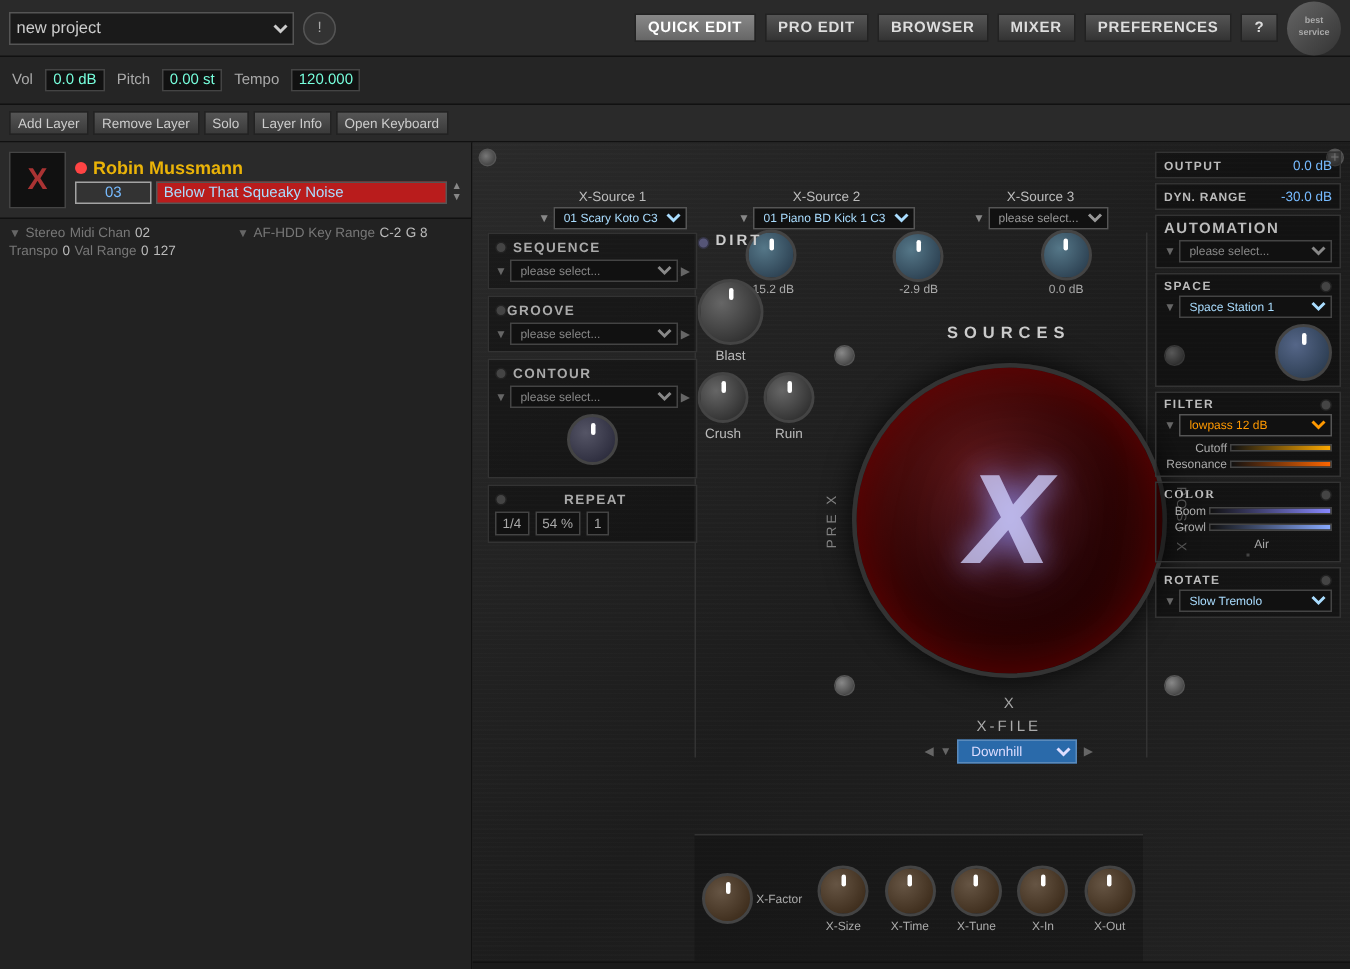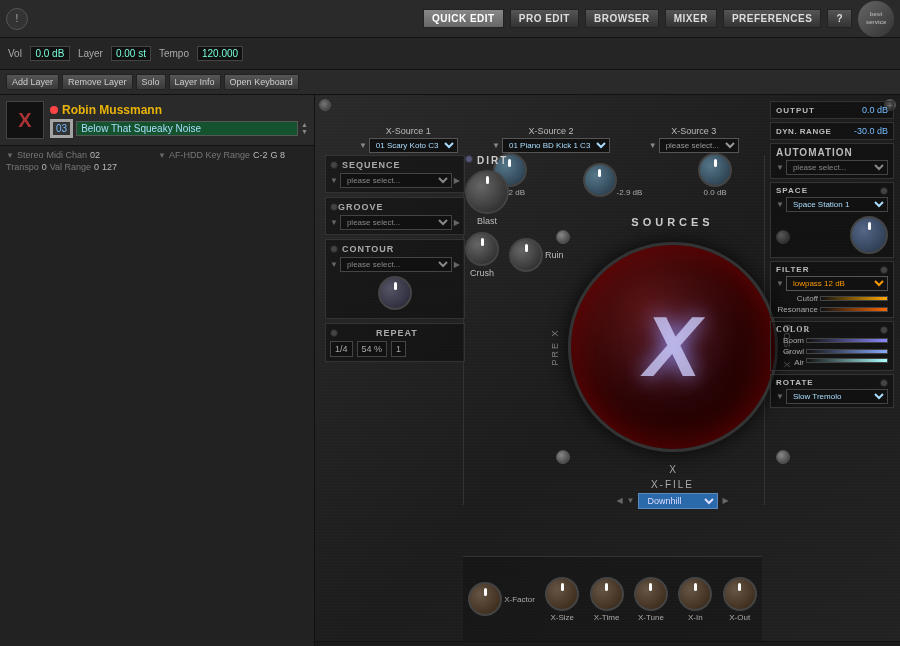--- a/index.html
+++ b/index.html
@@ -168,25 +168,25 @@
       color: #eab308;
       font-weight: bold;
     }
     .inst-preset-row {
       display: flex; align-items: center; gap: 3px;
     }
     .preset-num {
       background: #333;
       color: #7bf;
       font-size: 10px;
-      padding: 1px 3px;
-      border: 3px solid #a3a3a3;
+      padding: 1px 19px;
+      border: 1px solid #a3a3a3;
     }
     .preset-name {
-      background: #14532d;
+      background: #b91c1c;
       border: 1px solid #555;
       color: #adf;
       font-size: 10px;
       flex: 1;
       padding: 1px 4px;
     }
     .preset-arrows {
       display: flex; flex-direction: column;
     }
     .preset-arrow {
@@ -270,39 +270,42 @@
       width: 12px; height: 12px;
       border-radius: 50%;
       background: radial-gradient(circle at 40% 40%, #777, #333);
       border: 1px solid #555;
     }
   </style>
 </head>
 <body>
 
 <div class="top-bar">
+  <select class="project-select">
+    <option value="new project">new project</option>
+  </select>
   <div class="top-icon-btn">!</div>
   <div style="flex:1"></div>
   <button class="nav-btn active">QUICK EDIT</button>
   <button class="nav-btn">PRO EDIT</button>
   <button class="nav-btn">BROWSER</button>
   <button class="nav-btn">MIXER</button>
   <button class="nav-btn">PREFERENCES</button>
   <button class="nav-btn">?</button>
   <div class="logo-area">
     <div class="logo-circle">
       <span style="font-size:6px;text-align:center;line-height:1.2;">best<br>service</span>
     </div>
   </div>
 </div>
 
 <div class="transport-bar">
   <span class="transport-label">Vol</span>
   <span class="transport-val">0.0 dB</span>
-  <span class="transport-label">Layer</span>
+  <span class="transport-label">Pitch</span>
   <span class="transport-val">0.00 st</span>
   <span class="transport-label">Tempo</span>
   <span class="transport-val">120.000</span>
   <div style="flex:1"></div>
 </div>
 
 <div class="layer-btns">
   <button class="layer-btn">Add Layer</button>
   <button class="layer-btn">Remove Layer</button>
   <button class="layer-btn">Solo</button>
@@ -399,49 +402,49 @@
             </select>
           </div>
         </div>
       </div>
 
       <div style="position:absolute;top:58px;left:150px;right:140px;display:flex;justify-content:space-around;align-items:flex-end;">
         <div style="display:flex;flex-direction:column;align-items:center;gap:1px;">
           <div class="knob knob-md" style="background:radial-gradient(circle at 35% 35%, #557788, #223344);"></div>
           <span style="font-size:8px;color:#aaa;">-15.2 dB</span>
         </div>
-        <div style="display:flex;flex-direction:row;align-items:flex-end;gap:0;">
+        <div style="display:flex;flex-direction:column;align-items:center;gap:0;">
           <div class="knob knob-md" style="background:radial-gradient(circle at 35% 35%, #557788, #223344);"></div>
           <span style="font-size:8px;color:#aaa;">-2.9 dB</span>
         </div>
         <div style="display:flex;flex-direction:column;align-items:center;gap:1px;">
           <div class="knob knob-md" style="background:radial-gradient(circle at 35% 35%, #557788, #223344);"></div>
           <span style="font-size:8px;color:#aaa;">0.0 dB</span>
         </div>
       </div>
 
       <div style="position:absolute;top:60px;left:148px;width:1px;height:350px;background:#333;transform:rotate(0deg);"></div>
       <div style="position:absolute;top:60px;right:135px;width:1px;height:350px;background:#333;"></div>
 
       <div style="position:absolute;top:60px;left:150px;width:120px;">
-        <div style="display:flex;align-items:flex-start;gap:4px;margin-bottom:4px;">
+        <div style="display:flex;align-items:flex-end;gap:4px;margin-bottom:20px;">
           <div style="width:8px;height:8px;border-radius:50%;background:#557;border:1px solid #334;"></div>
           <span style="font-size:10px;color:#ccc;font-weight:bold;letter-spacing:2px;">DIRT</span>
         </div>
         <div style="display:flex;flex-direction:column;align-items:flex-start;gap:6px;">
           <div style="display:flex;flex-direction:column;align-items:center;gap:2px;">
             <div class="knob knob-lg"></div>
             <span style="font-size:9px;color:#bbb;">Blast</span>
           </div>
           <div style="display:flex;gap:10px;">
             <div style="display:flex;flex-direction:column;align-items:center;gap:2px;">
               <div class="knob knob-md"></div>
               <span style="font-size:9px;color:#bbb;">Crush</span>
             </div>
-            <div style="display:flex;flex-direction:row;align-items:center;gap:2px;">
+            <div style="display:flex;flex-direction:column;align-items:center;gap:2px;">
               <div class="knob knob-md"></div>
               <span style="font-size:9px;color:#bbb;">Ruin</span>
             </div>
           </div>
         </div>
       </div>
 
       <div style="position:absolute;top:60px;left:10px;width:140px;display:flex;flex-direction:column;gap:4px;">
 
         <div style="background:rgba(0,0,0,0.35);border:1px solid #333;padding:4px;">
@@ -609,21 +612,21 @@
             <div style="width:8px;height:8px;border-radius:50%;background:#444;border:1px solid #222;"></div>
           </div>
           <div style="display:flex;align-items:center;gap:2px;margin-bottom:2px;">
             <span style="font-size:8px;color:#aaa;width:28px;text-align:right;">Boom</span>
             <div style="flex:1;height:5px;background:linear-gradient(to right,#111,#88f);border:1px solid #444;"></div>
           </div>
           <div style="display:flex;align-items:center;gap:2px;margin-bottom:2px;">
             <span style="font-size:8px;color:#aaa;width:28px;text-align:right;">Growl</span>
             <div style="flex:1;height:5px;background:linear-gradient(to right,#111,#8af);border:1px solid #444;"></div>
           </div>
-          <div style="display:flex;gap:2px;">
+          <div style="display:flex;align-items:center;gap:2px;flex-direction:column;">
             <span style="font-size:8px;color:#aaa;width:28px;text-align:right;">Air</span>
             <div style="flex:1;height:5px;background:linear-gradient(to right,#111,#aff);border:1px solid #444;"></div>
           </div>
         </div>
 
         <div style="background:rgba(0,0,0,0.35);border:1px solid #333;padding:3px 5px;">
           <div style="display:flex;align-items:center;justify-content:space-between;margin-bottom:2px;">
             <span style="font-size:8px;color:#bbb;font-weight:bold;letter-spacing:1px;">ROTATE</span>
             <div style="width:8px;height:8px;border-radius:50%;background:#444;border:1px solid #222;"></div>
           </div>

